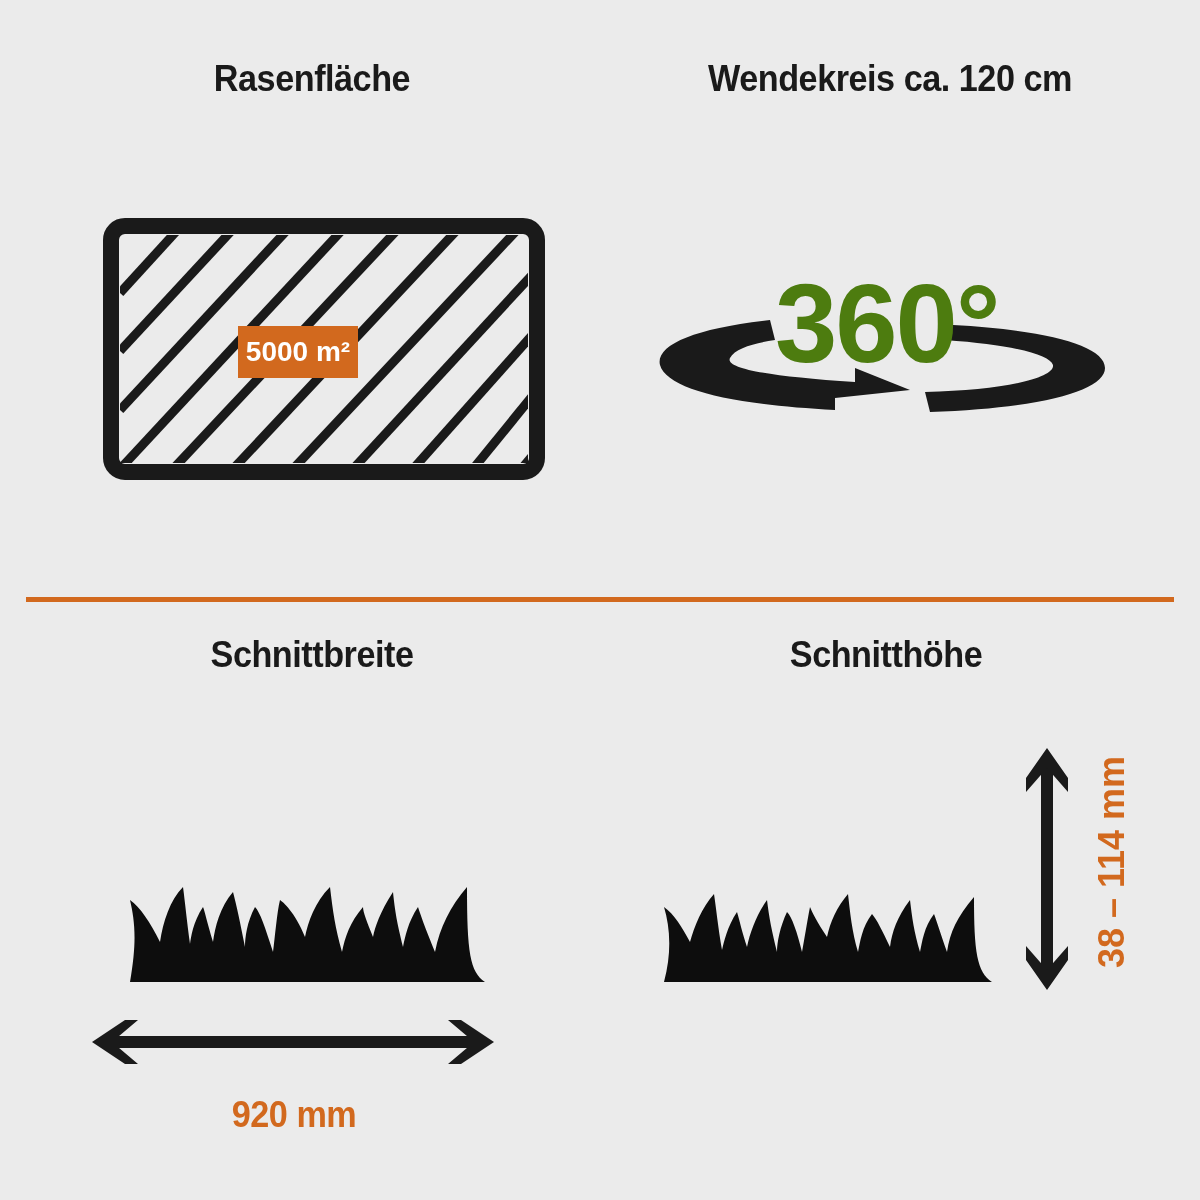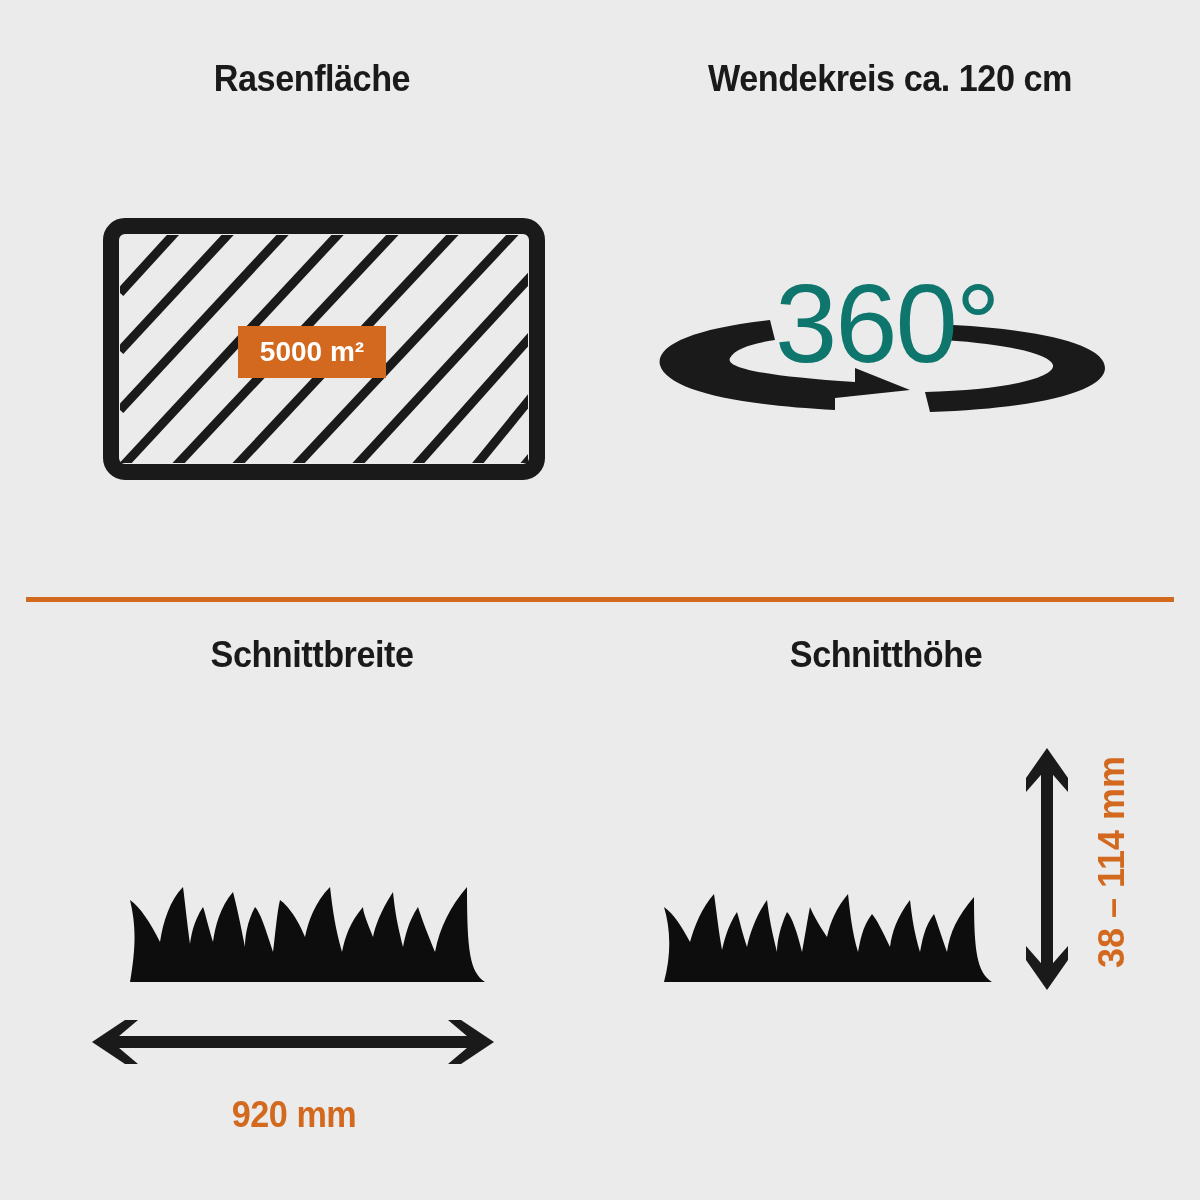--- a/index.html
+++ b/index.html
@@ -8,27 +8,27 @@
     font-family: "Liberation Sans", sans-serif; color: #1a1a1a;
   }
   .title {
     position: absolute; font-weight: bold; font-size: 36px; text-align: center;
     letter-spacing: -0.5px; transform: scaleX(0.95);
   }
   .orange { color: #d2691e; }
   .abs { position: absolute; }
   .divider { position: absolute; left: 26px; top: 597px; width: 1148px; height: 5px; background: #d2691e; }
   .badge {
-    position: absolute; left: 238px; top: 326px; width: 148px; height: 52px;
+    position: absolute; left: 238px; top: 326px; width: 120px; height: 52px;
     background: #d2691e; color: #fff; font-weight: bold; font-size: 28px;
     display: flex; align-items: center; justify-content: center;
   }
   .deg360 {
-    position: absolute; left: 775px; top: 268px; font-weight: normal; font-size: 112px;
-    line-height: 1; letter-spacing: -2px; color: #0f766e;
+    position: absolute; left: 775px; top: 268px; font-weight: bold; font-size: 112px;
+    line-height: 1; letter-spacing: -2px; color: #4d7c0f;
   }
   .vertical-label {
     position: absolute; left: 1112px; top: 862px; transform: translate(-50%,-50%) rotate(-90deg);
     font-weight: bold; font-size: 36px; white-space: nowrap;
   }
 </style>
 </head>
 <body>
 
 <div class="title" style="left:112px; top:58px; width:400px;">Rasenfläche</div>

